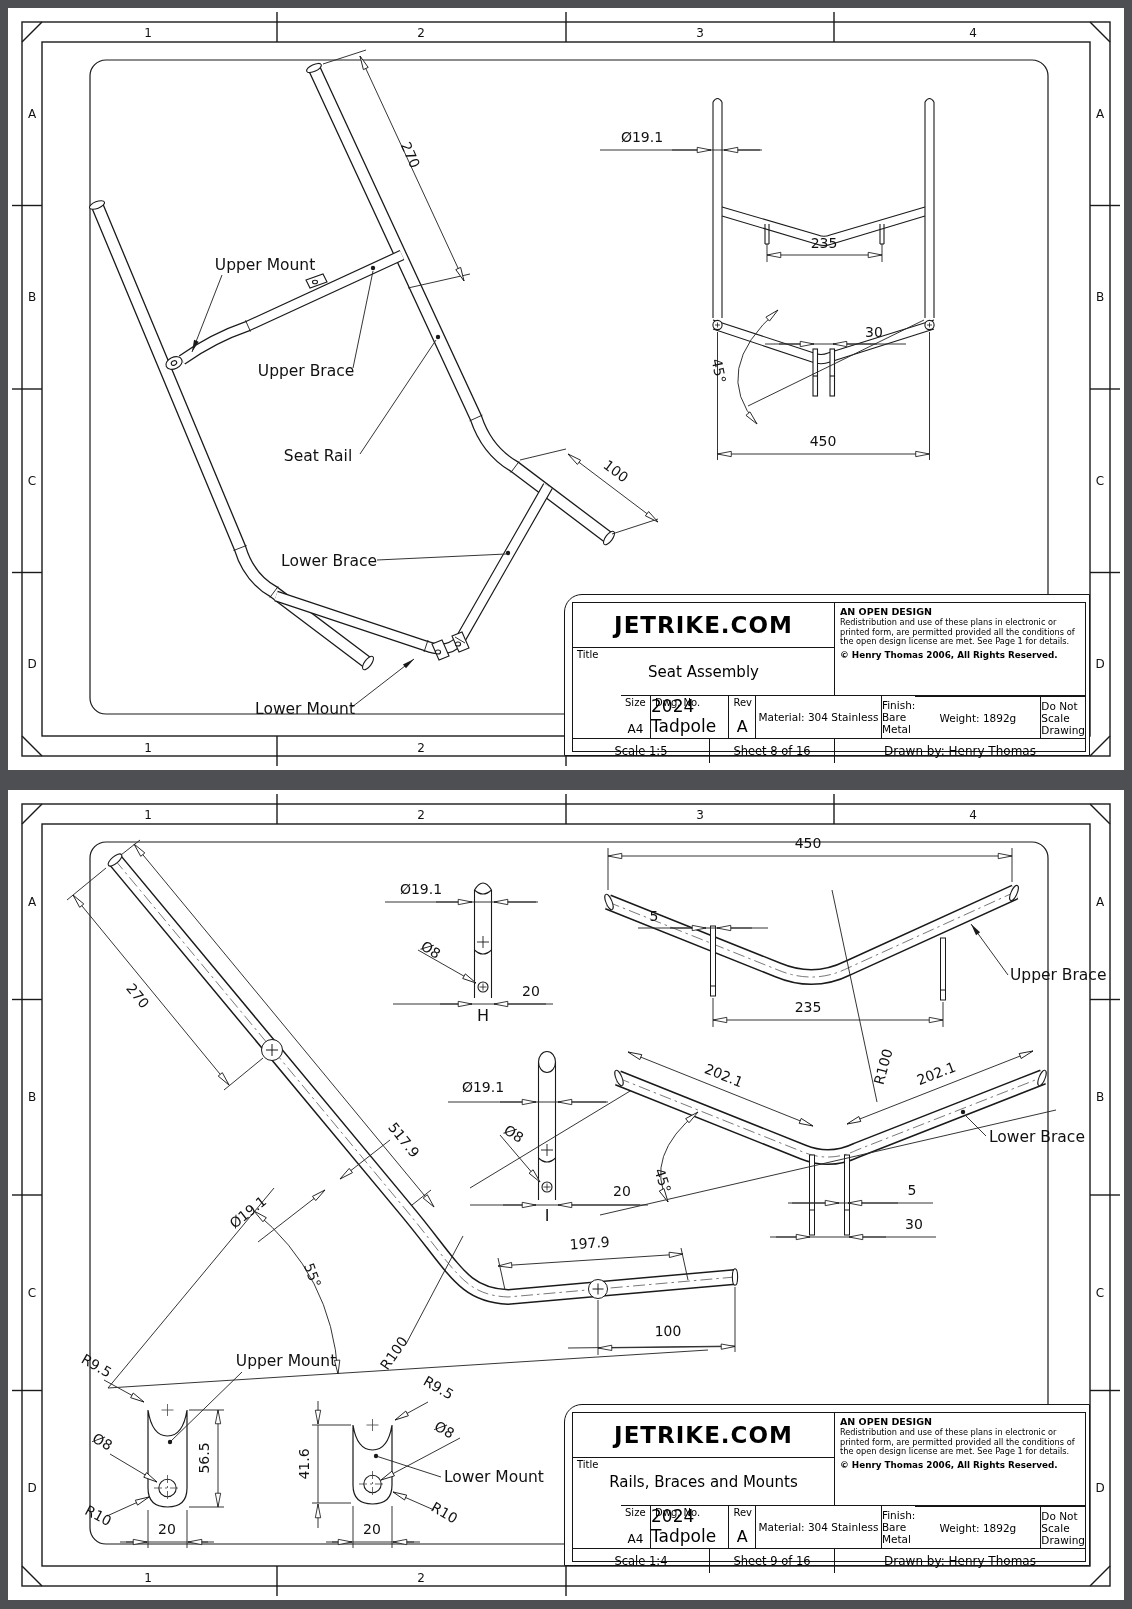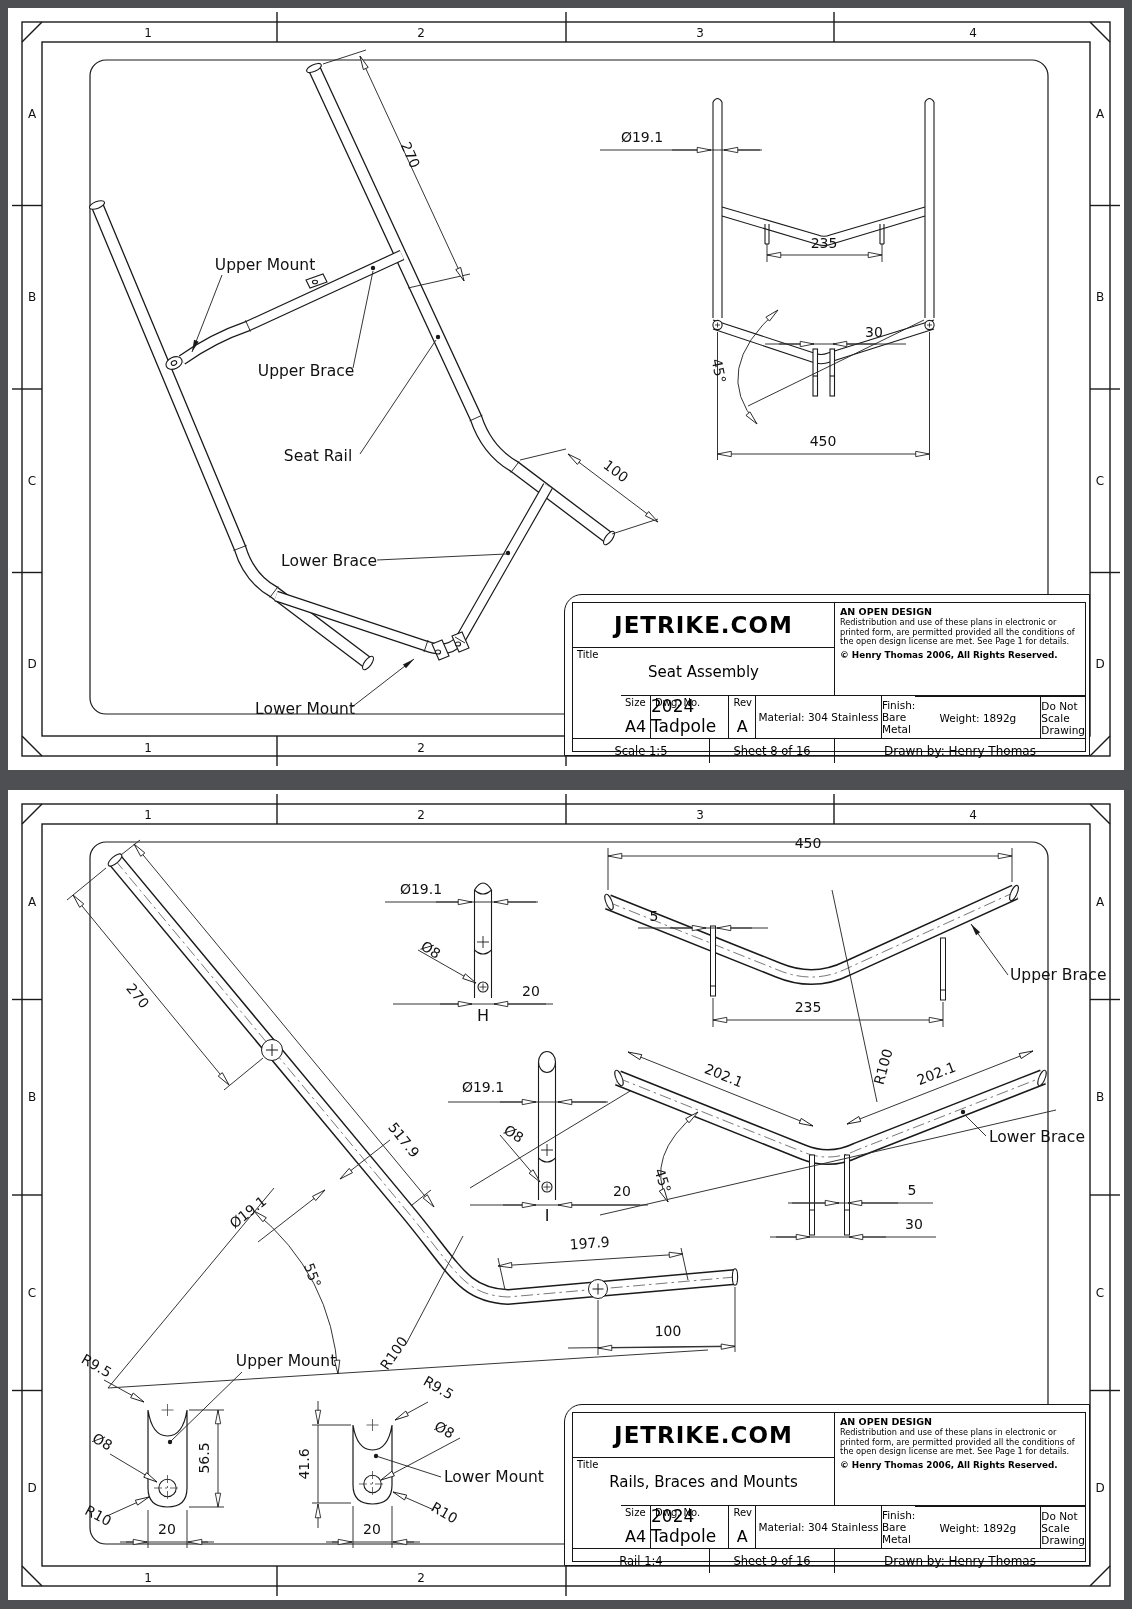--- a/index.html
+++ b/index.html
@@ -23,21 +23,21 @@
       font-size:23px;font-weight:bold;letter-spacing:1px;border-bottom:1.3px solid #151515;}
   .tb-title{flex:1;position:relative;display:flex;align-items:center;justify-content:center;font-size:15px;}
   .tb-rcol{flex:1;padding:2px 5px;text-align:left;box-sizing:border-box;}
   .open-h{font-size:9.5px;font-weight:bold;margin-top:1px;}
   .open-p{font-size:8.2px;line-height:1.18;margin:1px 0;}
   .copy{font-size:8.8px;font-weight:bold;margin-top:3px;}
   .tb-mid{display:flex;flex:0 0 38px;border-top:1.3px solid #151515;box-sizing:border-box;margin-left:48px;}
   .cell{position:relative;box-sizing:border-box;border-right:1.3px solid #151515;}
   .clab{position:absolute;top:1px;left:4px;font-size:10px;}
   .cval{width:100%;height:100%;display:flex;align-items:flex-end;justify-content:center;padding-bottom:2px;box-sizing:border-box;}
-  .c-size{width:58px;}  .c-size .cval{font-size:16px;}
+  .c-size{width:58px;}  .c-size .cval{font-size:12px;}
   .c-dwg{width:153px;} .c-dwg .cval{font-size:17px;}
   .c-rev{width:51px;}  .c-rev .cval{font-size:16px;}
   .c-mat{flex:1;display:flex;flex-direction:row;border-right:none;}
   .mrow{flex:1;display:flex;}
   .mrow + .mrow{border-top:1.3px solid #151515;}
   .mcell{display:flex;align-items:center;justify-content:center;font-size:10.5px;box-sizing:border-box;}
   .mc1{width:126px;border-right:1.3px solid #151515;}
   .mc2{flex:1;}
   .tb-bot{display:flex;flex:0 0 24px;border-top:1.3px solid #151515;}
   .bcell{display:flex;align-items:center;justify-content:center;font-size:11.5px;box-sizing:border-box;border-right:1.3px solid #151515;}
@@ -605,19 +605,19 @@
             <div class="mcell mc1">Material: 304 Stainless</div>
             <div class="mcell mc2">Finish: Bare Metal</div>
           </div>
           <div class="mrow">
             <div class="mcell mc1">Weight: 1892g</div>
             <div class="mcell mc2">Do Not Scale Drawing</div>
           </div>
         </div>
       </div>
       <div class="tb-bot">
-        <div class="bcell b-scale">Rail 1:4</div>
+        <div class="bcell b-scale">Scale 1:4</div>
         <div class="bcell b-sheet">Sheet 9 of 16</div>
         <div class="bcell b-drawn">Drawn by: Henry Thomas</div>
       </div>
     </div>
   </div>
 </div>
 
 </body></html>

